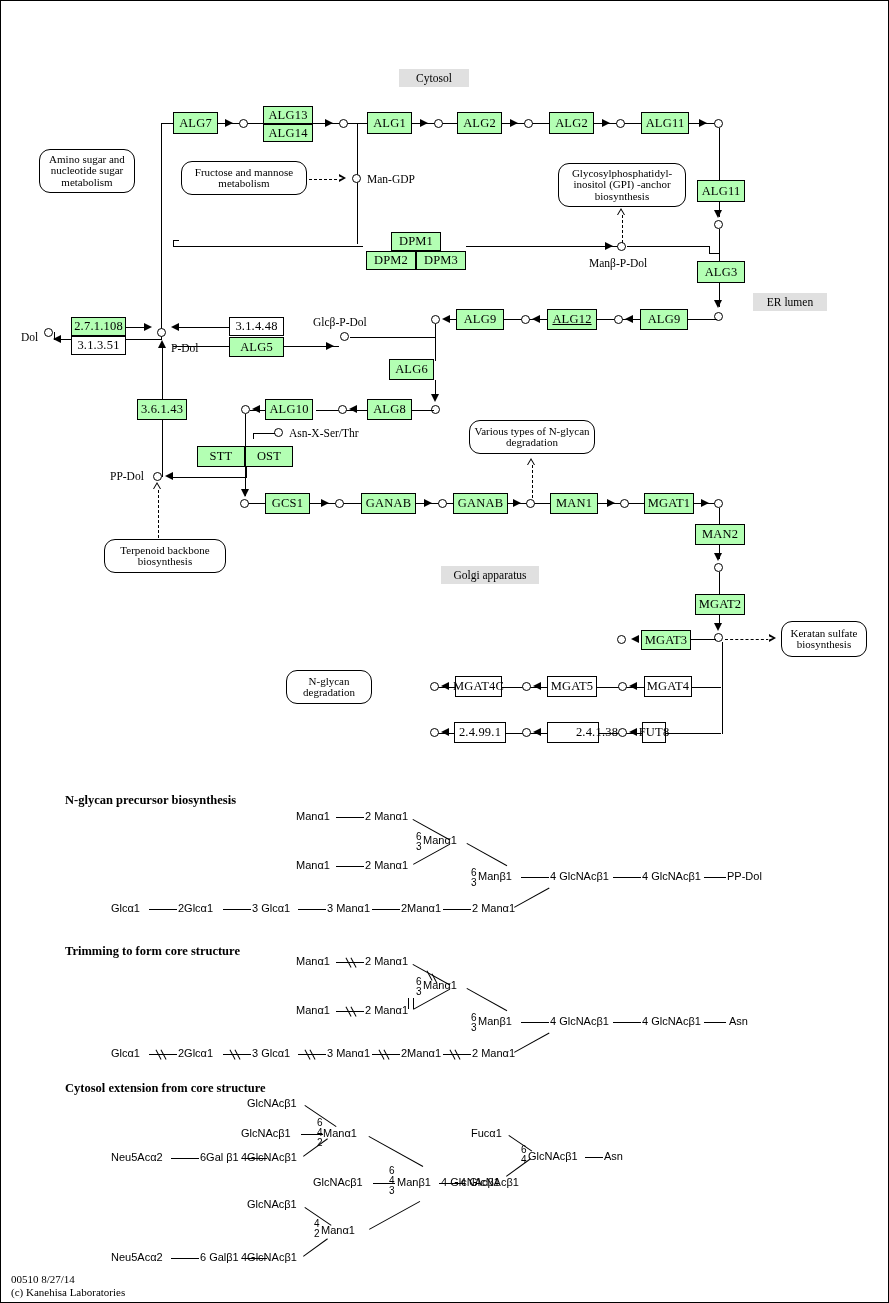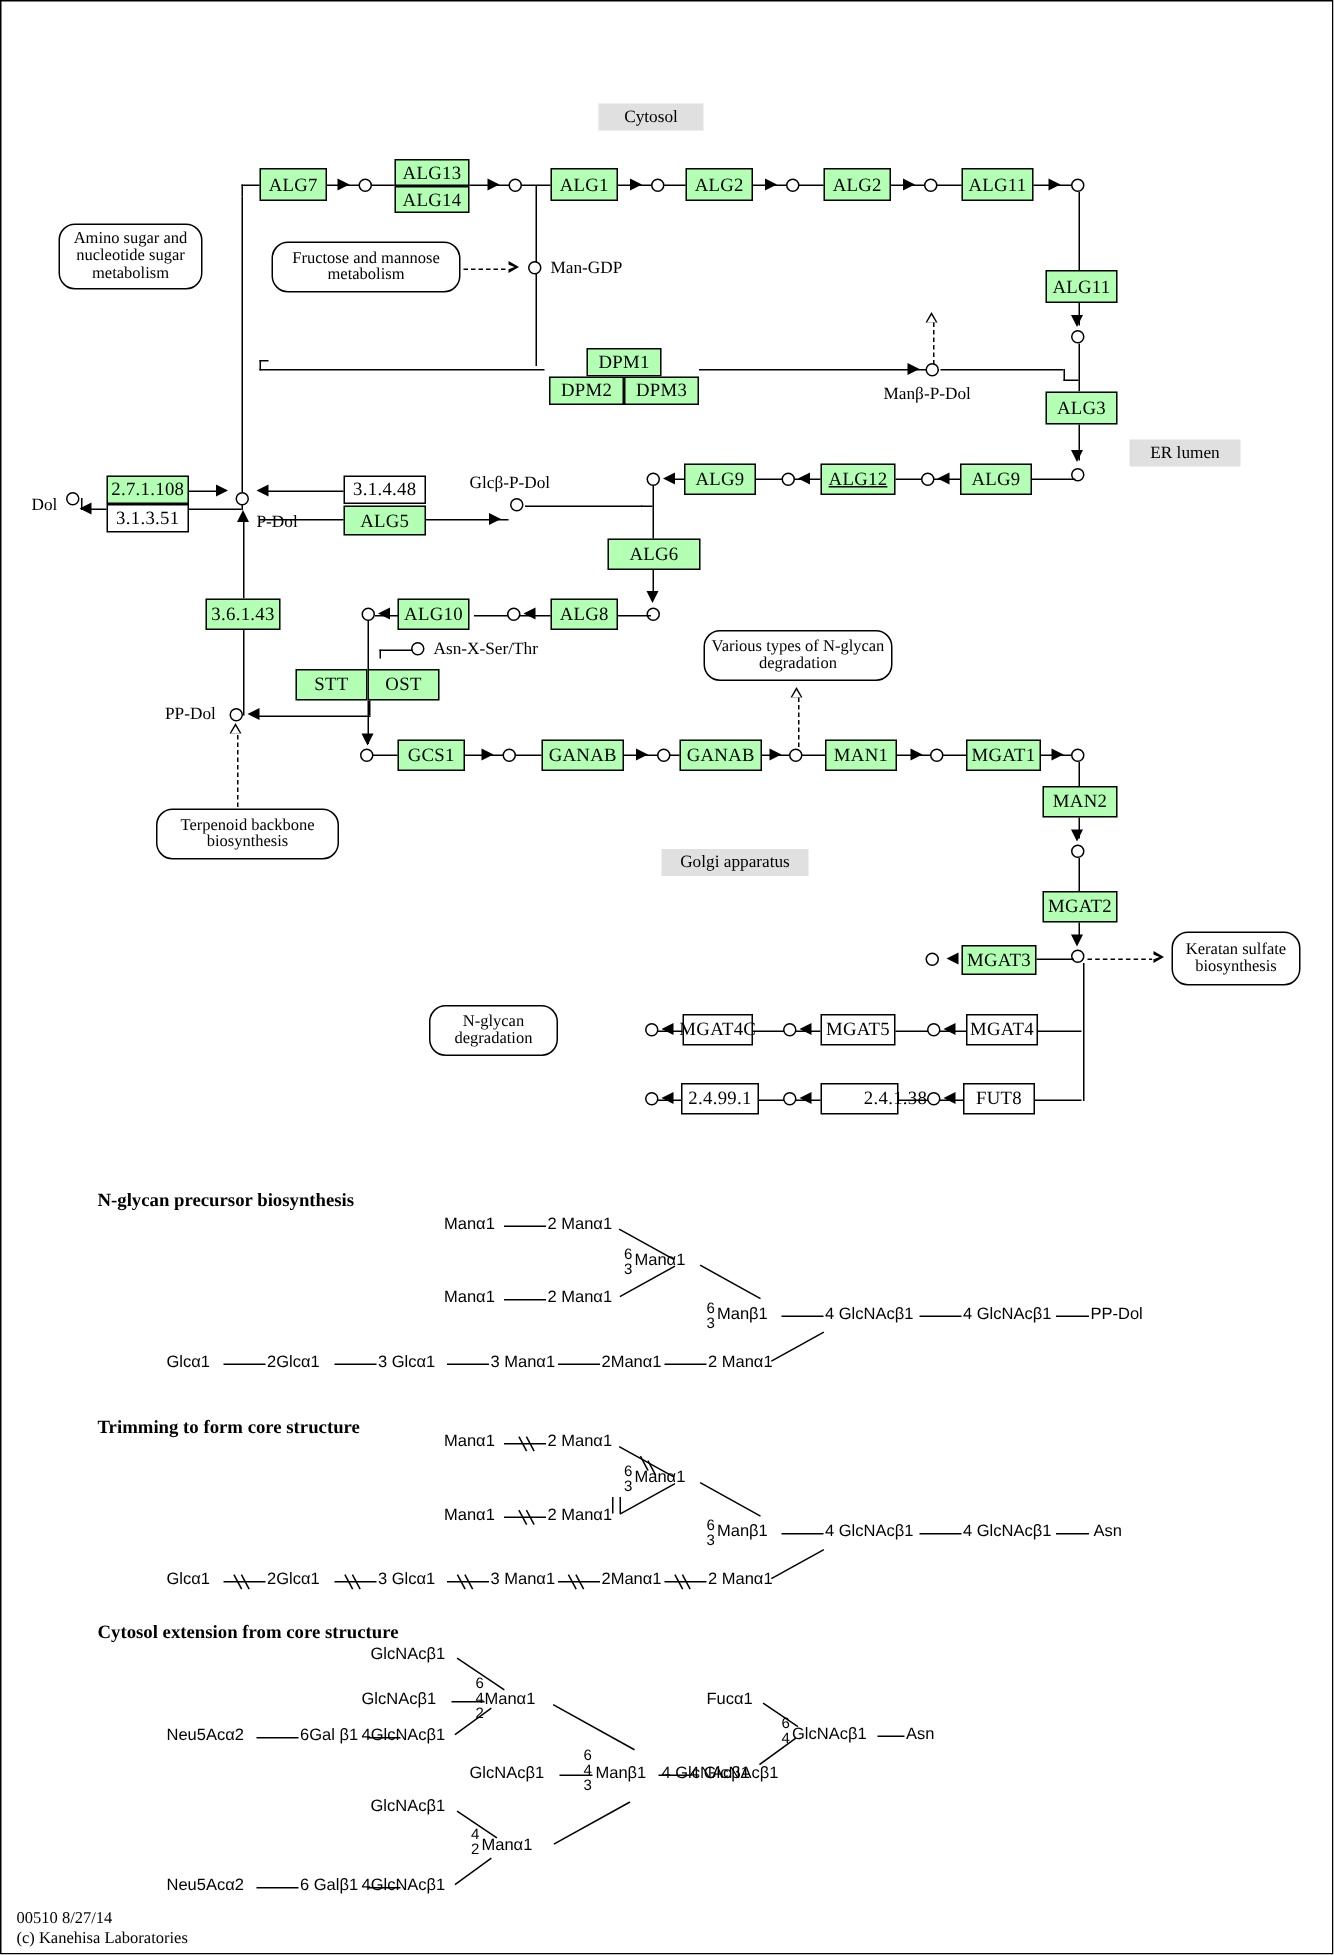--- a/index.html
+++ b/index.html
@@ -85,20 +85,21 @@
 
 <div id="page">
 
 
   <div class="compart" style="left:398px;top:68px;width:70px;height:18px;">Cytosol</div>
   <div class="compart" style="left:752px;top:292px;width:74px;height:18px;">ER lumen</div>
   <div class="compart" style="left:440px;top:565px;width:98px;height:18px;">Golgi apparatus</div>
 
   <div class="maplink" style="left:38px;top:148px;width:96px;height:44px;">Amino sugar and nucleotide sugar metabolism</div>
   <div class="maplink" style="left:180px;top:160px;width:126px;height:34px;">Fructose and mannose metabolism</div>
+  <div class="maplink" style="left:557px;top:162px;width:128px;height:44px;">Glycosylphosphatidyl-inositol (GPI) -anchor biosynthesis</div>
   <div class="maplink" style="left:468px;top:419px;width:126px;height:34px;">Various types of N-glycan degradation</div>
   <div class="maplink" style="left:103px;top:538px;width:122px;height:34px;">Terpenoid backbone biosynthesis</div>
   <div class="maplink" style="left:285px;top:669px;width:86px;height:34px;">N-glycan degradation</div>
   <div class="maplink" style="left:780px;top:620px;width:86px;height:36px;">Keratan sulfate biosynthesis</div>
 
   <div class="ln hln" style="left:160px;top:122px;width:560px;"></div>
 
   <div class="ln vln" style="left:160px;top:122px;height:8px;"></div>
   <div class="ln vln" style="left:160px;top:130px;height:200px;"></div>
 
@@ -204,21 +205,21 @@
   <div class="ebox" style="left:455px;top:308px;width:48px;height:21px;">ALG9</div>
   <div class="node" style="left:520px;top:314px;"></div>
   <div class="ar ar-l" style="left:531px;top:314px;"></div>
   <div class="ebox" style="left:546px;top:308px;width:50px;height:21px;text-decoration:underline;">ALG12</div>
   <div class="node" style="left:613px;top:314px;"></div>
   <div class="ar ar-l" style="left:624px;top:314px;"></div>
   <div class="ebox" style="left:639px;top:308px;width:48px;height:21px;">ALG9</div>
 
   <div class="ln vln" style="left:434px;top:323px;height:12px;"></div>
   <div class="ln vln" style="left:434px;top:335px;height:25px;"></div>
-  <div class="ebox" style="left:404px;top:358px;width:62px;height:21px;">ALG6</div>
+  <div class="ebox" style="left:388px;top:358px;width:45px;height:21px;">ALG6</div>
   <div class="ln vln" style="left:434px;top:379px;height:18px;"></div>
   <div class="ar ar-d" style="left:430px;top:393px;"></div>
 
   <div class="ln hln" style="left:349px;top:336px;width:77px;"></div>
   <div class="ln vln" style="left:426px;top:336px;height:1px;"></div>
   <div class="ln hln" style="left:426px;top:336px;width:8px;"></div>
 
   <div class="node" style="left:430px;top:404px;"></div>
   <div class="ln hln" style="left:315px;top:409px;width:118px;"></div>
   <div class="ebox" style="left:366px;top:398px;width:45px;height:21px;">ALG8</div>
@@ -297,21 +298,21 @@
   <div class="node" style="left:617px;top:681px;"></div>
   <div class="ar ar-l" style="left:628px;top:681px;"></div>
   <div class="ebox white" style="left:546px;top:675px;width:50px;height:21px;">MGAT5</div>
   <div class="node" style="left:521px;top:681px;"></div>
   <div class="ar ar-l" style="left:532px;top:681px;"></div>
   <div class="ebox white ovf" style="left:454px;top:675px;width:47px;height:21px;">MGAT4C</div>
   <div class="node" style="left:429px;top:681px;"></div>
   <div class="ar ar-l" style="left:440px;top:681px;"></div>
 
   <div class="ln hln" style="left:430px;top:732px;width:290px;"></div>
-  <div class="ebox white" style="left:641px;top:721px;width:48px;height:21px;">FUT8</div>
+  <div class="ebox white" style="left:641px;top:721px;width:24px;height:21px;">FUT8</div>
   <div class="node" style="left:617px;top:727px;"></div>
   <div class="ar ar-l" style="left:628px;top:727px;"></div>
   <div class="ebox white" style="left:546px;top:721px;width:52px;height:21px;padding-left:48px;">2.4.1.38</div>
   <div class="node" style="left:521px;top:727px;"></div>
   <div class="ar ar-l" style="left:532px;top:727px;"></div>
   <div class="ebox white" style="left:453px;top:721px;width:52px;height:21px;">2.4.99.1</div>
   <div class="node" style="left:429px;top:727px;"></div>
   <div class="ar ar-l" style="left:440px;top:727px;"></div>
 
   <div class="sec-head" style="left:64px;top:792px;">N-glycan precursor biosynthesis</div>

